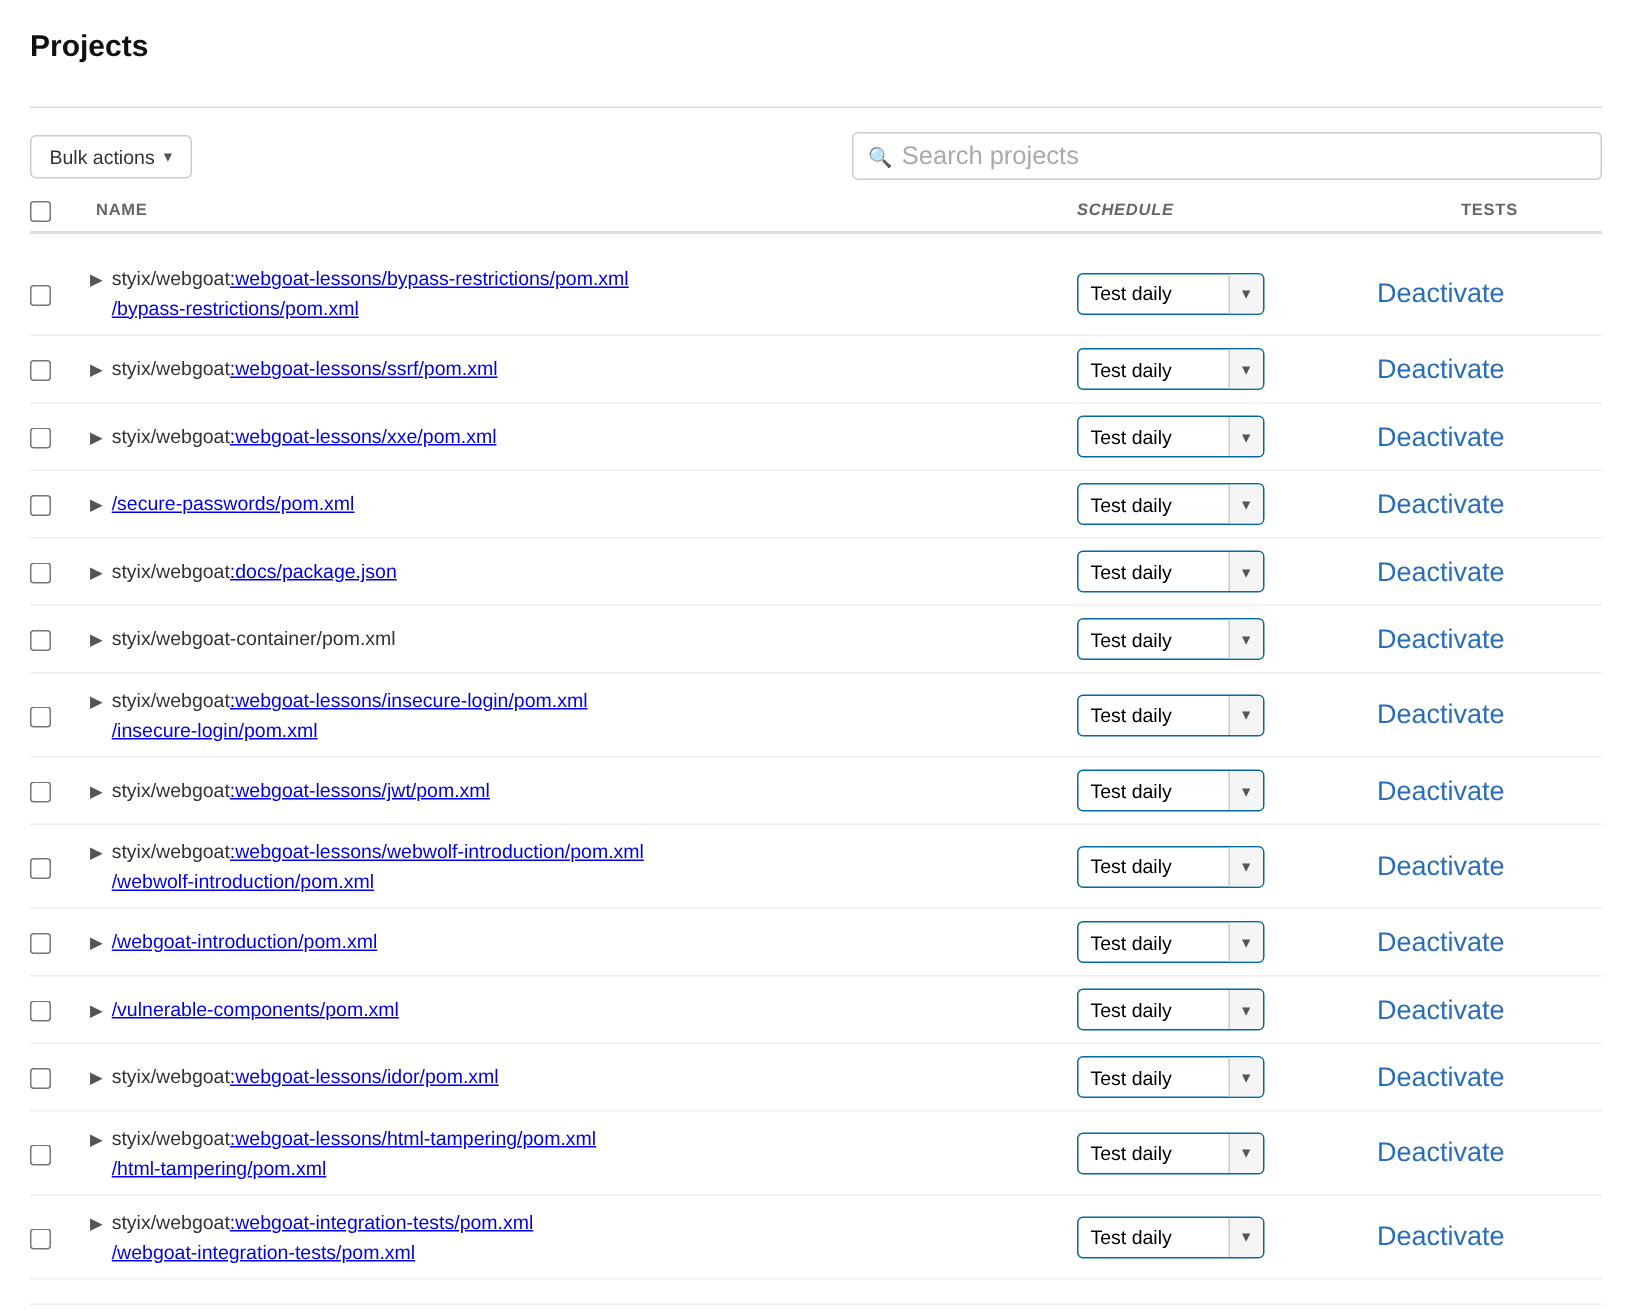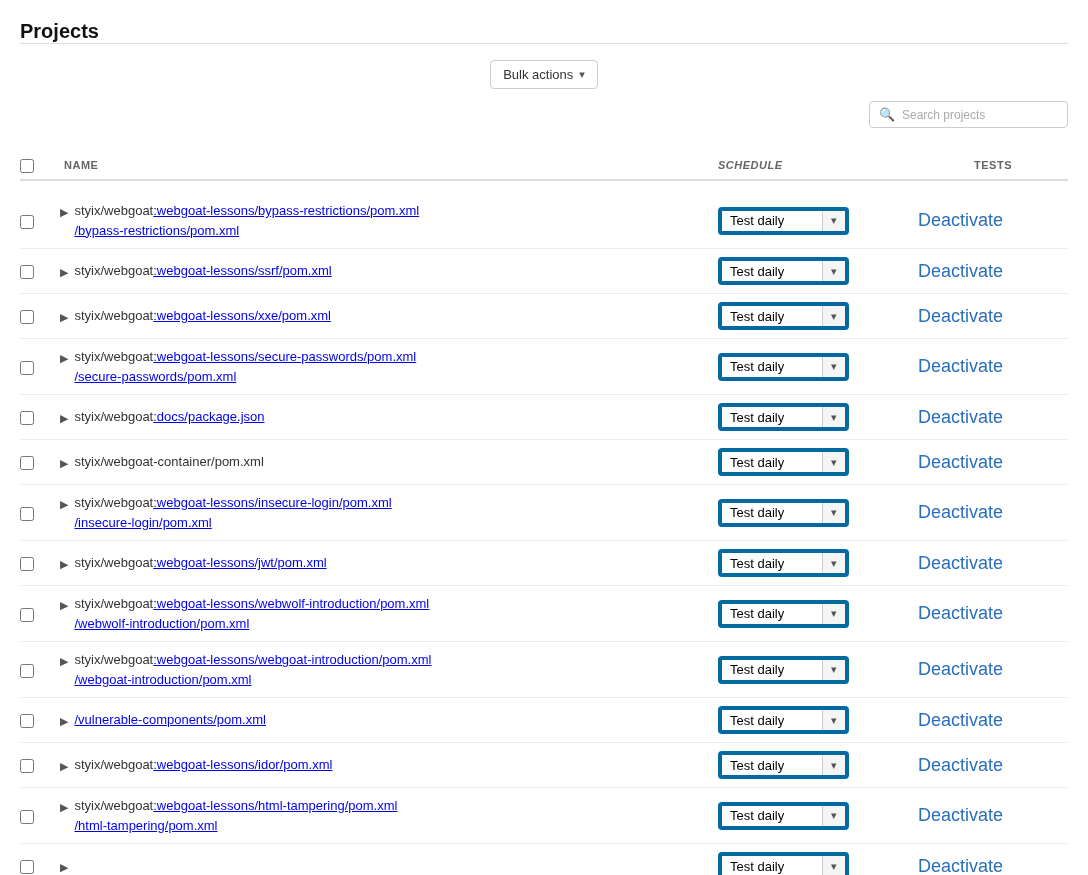--- a/index.html
+++ b/index.html
@@ -11,30 +11,29 @@
     }
     .page-wrapper {
       background: #fff;
       min-height: 875px;
       padding: 20px 20px 20px 20px;
     }
     .page-title {
       font-size: 20px;
       font-weight: 600;
       color: #111;
-      padding-bottom: 0;
+      padding-bottom: 28px;
       border-bottom: 1px solid #ddd;
       margin-bottom: 16px;
     }
     .toolbar {
       display: flex;
       align-items: center;
       gap: 12px;
-      margin-bottom: 25px;
-      flex-direction: column;
+      margin-bottom: 8px;
     }
     .bulk-actions-btn {
       display: flex;
       align-items: center;
       gap: 6px;
       padding: 6px 12px;
       border: 1px solid #ccc;
       background: #fff;
       border-radius: 4px;
       cursor: pointer;
@@ -51,21 +50,21 @@
       border: 1px solid #ccc;
       border-radius: 4px;
       padding: 5px 10px;
       background: #fff;
       gap: 6px;
     }
     .search-icon { color: #999; font-size: 13px; }
     .search-input {
       border: none;
       outline: none;
-      font-size: 12px;
+      font-size: 17px;
       color: #333;
       width: 100%;
       background: transparent;
     }
     .search-input::placeholder { color: #aaa; }
     .table-wrapper { width: 100%; }
     .table-header {
       display: grid;
       grid-template-columns: 40px 1fr 200px 150px;
       padding: 6px 0;
@@ -121,21 +120,21 @@
       flex-shrink: 0;
       cursor: pointer;
     }
     .cell-schedule {
       display: flex;
       align-items: flex-start;
     }
     .schedule-select-wrapper {
       display: flex;
       align-items: center;
-      border: 4px solid #0369a1;
+      border: 1px solid #0369a1;
       border-radius: 4px;
       background: #fff;
       overflow: hidden;
       height: 28px;
     }
     .schedule-select {
       border: none;
       outline: none;
       padding: 0 8px;
       font-size: 13px;
@@ -251,21 +250,21 @@
           <div class="cell-tests">
             <a class="deactivate-link" href="#">Deactivate</a>
           </div>
         </div>
         <div class="table-row">
           <div class="cell-check">
             <input type="checkbox" style="">
           </div>
           <div class="cell-name">
             <span class="play-icon">▶</span>
-            <div><span><span>styix/webgoat</span><a class="path-part" href="#">:webgoat-lessons/secure-passwords/pom.xml</a></span><div><a class="path-part" href="#">/secure-passwords/pom.xml</a></div></div>
+            <div><div><a class="path-part" href="#">/secure-passwords/pom.xml</a></div></div>
           </div>
           <div class="cell-schedule">
             <div class="schedule-select-wrapper">
               <select class="schedule-select"><option>Test daily</option></select>
               <div class="schedule-chevron">▾</div>
             </div>
           </div>
           <div class="cell-tests">
             <a class="deactivate-link" href="#">Deactivate</a>
           </div>
@@ -359,21 +358,21 @@
           <div class="cell-tests">
             <a class="deactivate-link" href="#">Deactivate</a>
           </div>
         </div>
         <div class="table-row">
           <div class="cell-check">
             <input type="checkbox" style="">
           </div>
           <div class="cell-name">
             <span class="play-icon">▶</span>
-            <div><span><span>styix/webgoat</span><a class="path-part" href="#">:webgoat-lessons/webgoat-introduction/pom.xml</a></span><div><a class="path-part" href="#">/webgoat-introduction/pom.xml</a></div></div>
+            <div><div><a class="path-part" href="#">/webgoat-introduction/pom.xml</a></div></div>
           </div>
           <div class="cell-schedule">
             <div class="schedule-select-wrapper">
               <select class="schedule-select"><option>Test daily</option></select>
               <div class="schedule-chevron">▾</div>
             </div>
           </div>
           <div class="cell-tests">
             <a class="deactivate-link" href="#">Deactivate</a>
           </div>
@@ -431,20 +430,21 @@
           <div class="cell-tests">
             <a class="deactivate-link" href="#">Deactivate</a>
           </div>
         </div>
         <div class="table-row">
           <div class="cell-check">
             <input type="checkbox" style="">
           </div>
           <div class="cell-name">
             <span class="play-icon">▶</span>
+            <div><span><span>styix/webgoat</span><a class="path-part" href="#">:webgoat-integration-tests/pom.xml</a></span><div><a class="path-part" href="#">/webgoat-integration-tests/pom.xml</a></div></div>
           </div>
           <div class="cell-schedule">
             <div class="schedule-select-wrapper">
               <select class="schedule-select"><option>Test daily</option></select>
               <div class="schedule-chevron">▾</div>
             </div>
           </div>
           <div class="cell-tests">
             <a class="deactivate-link" href="#">Deactivate</a>
           </div>

